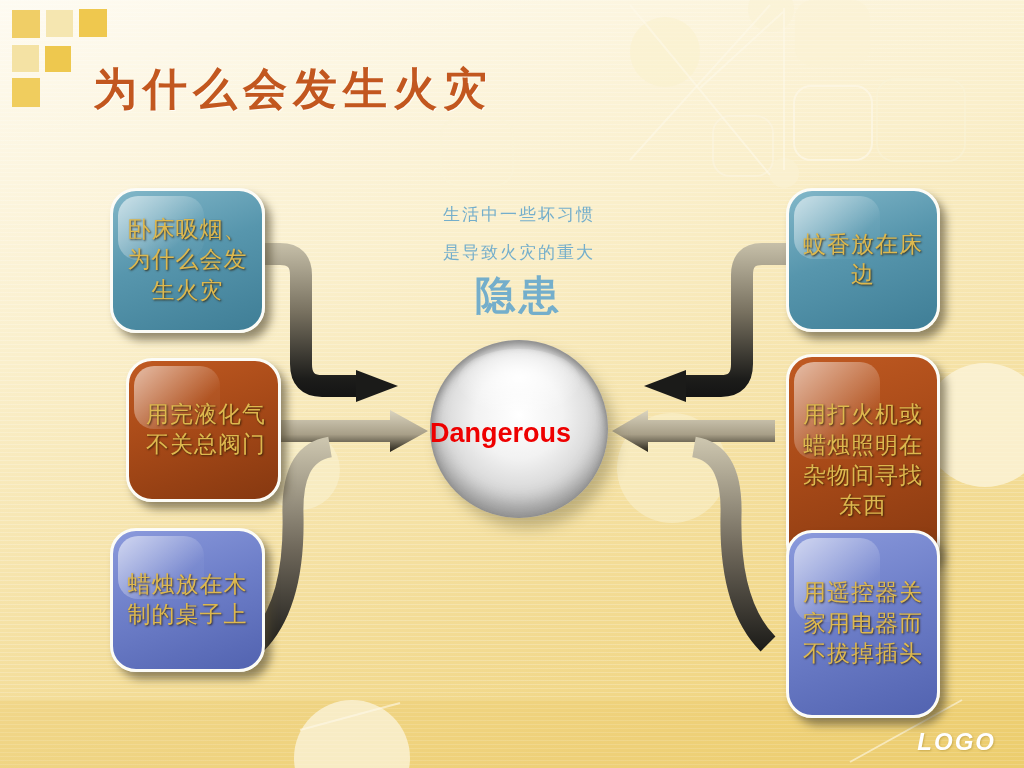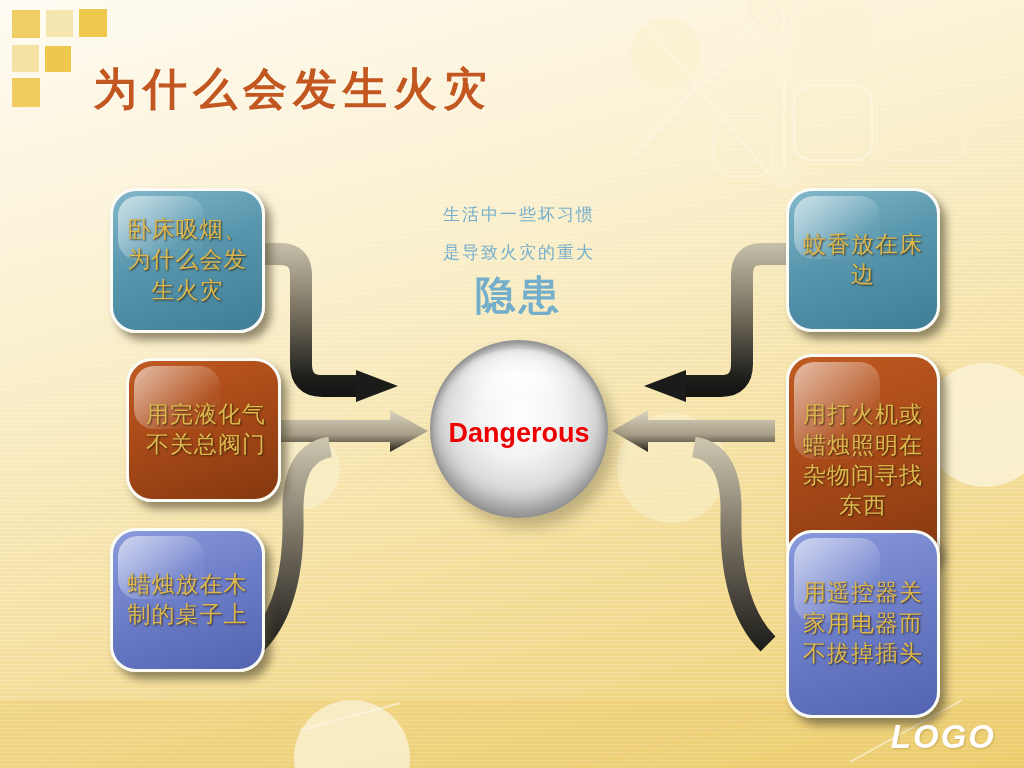--- a/index.html
+++ b/index.html
@@ -79,28 +79,28 @@
   .sphere{
     position:absolute;left:430px;top:340px;width:178px;height:178px;border-radius:50%;
     background:radial-gradient(circle at 50% 42%,#ffffff 0%,#f2f2f2 32%,#dadada 55%,#b6b6b6 76%,#909090 92%,#7c7c7c 100%);
     box-shadow:8px 10px 14px rgba(95,85,50,0.35), inset 0 5px 8px rgba(70,70,70,0.55), inset 0 -12px 18px rgba(90,90,90,0.40);
   }
   .sphere-highlight{
     position:absolute;left:16%;top:5%;width:68%;height:36%;border-radius:50%;
     background:radial-gradient(ellipse at 50% 45%,rgba(255,255,255,0.98) 0%,rgba(255,255,255,0.0) 75%);
   }
   .sphere-label{
-    position:absolute;left:0;right:0;top:78px;text-align:center;
+    position:absolute;left:0;right:0;top:78px;
     font-family:"Liberation Sans",sans-serif;font-weight:bold;font-size:27px;color:#ee0000;
   }
   
   .logo{
     position:absolute;right:28px;bottom:12px;
     font-family:"Liberation Sans",sans-serif;font-weight:bold;font-style:italic;
-    font-size:33px;letter-spacing:2px;color:#ffffff;
+    font-size:24px;letter-spacing:2px;color:#ffffff;
     text-shadow:1px 1px 2px rgba(180,150,60,0.6);
   }
   svg.arrows{position:absolute;left:0;top:0;pointer-events:none;}
 </style>
 </head>
 <body>
 
 <div class="slide">
 
   <div class="stripes"></div>

